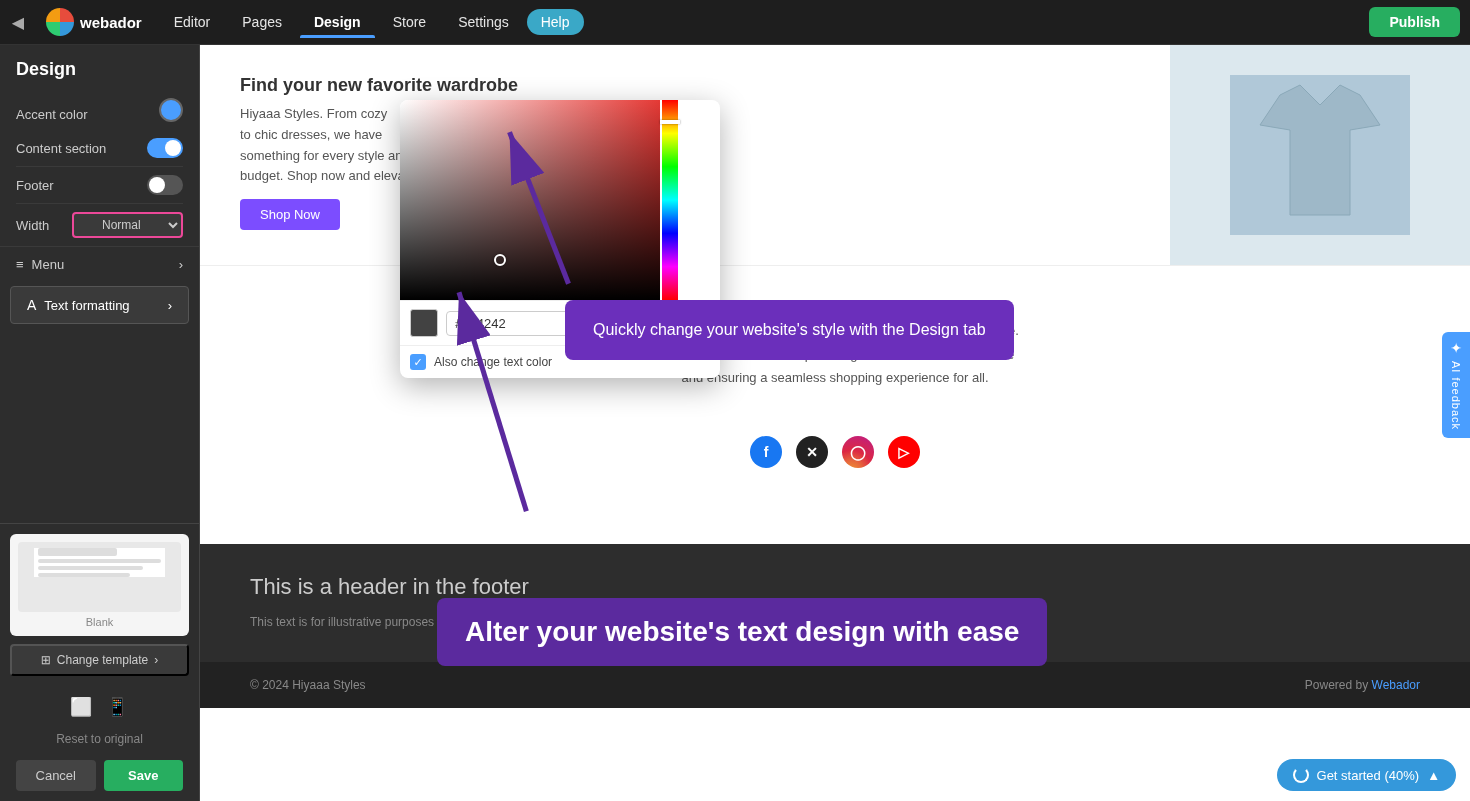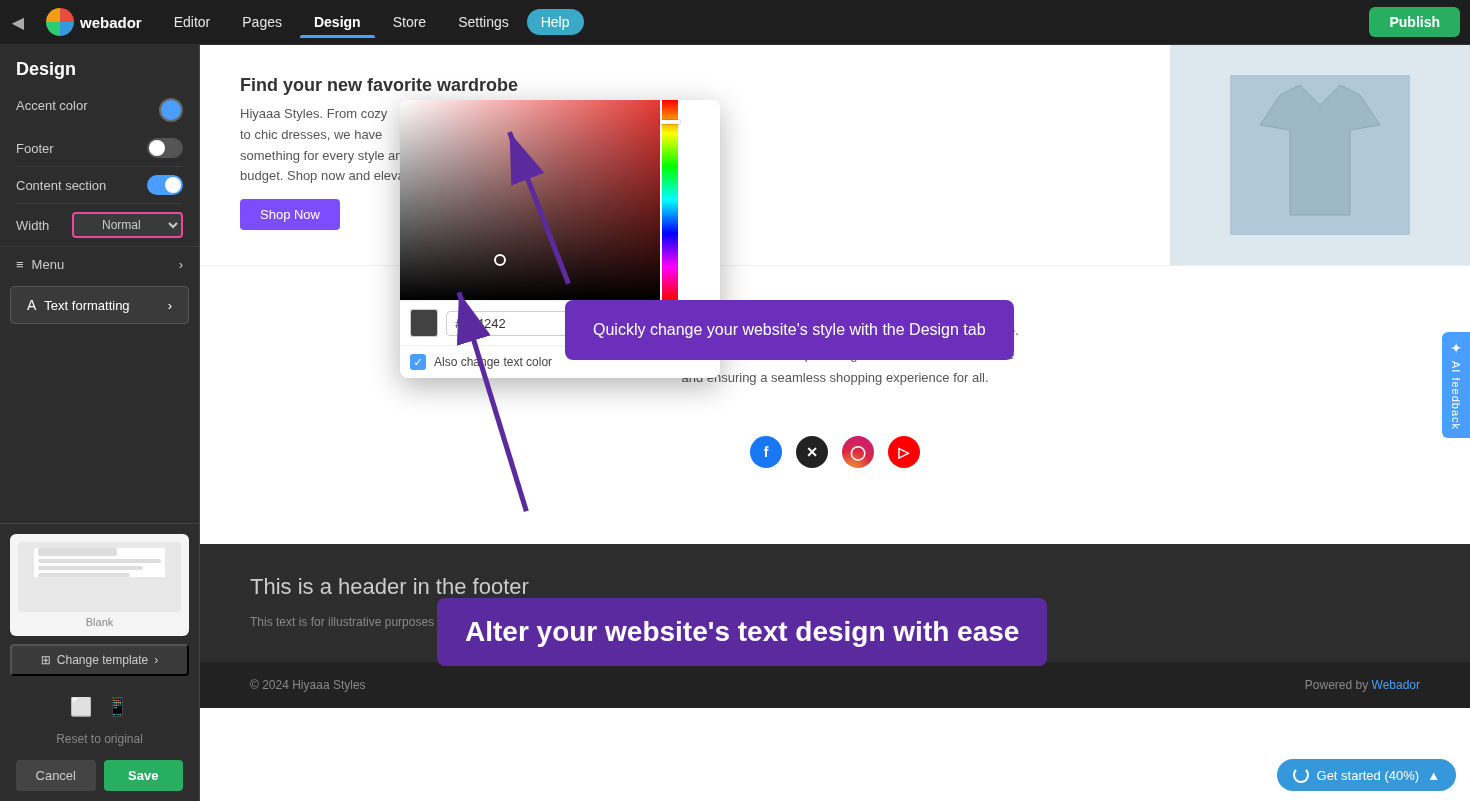--- a/index.html
+++ b/index.html
@@ -62,21 +62,21 @@
       width: 36px; height: 20px; border-radius: 10px; background: #555; position: relative; cursor: pointer;
     }
     .toggle-circle.on { background: #4a9eff; }
     .toggle-dot {
       width: 16px; height: 16px; border-radius: 50%; background: #fff;
       position: absolute; top: 2px; left: 2px; transition: left 0.2s;
     }
     .toggle-circle.on .toggle-dot { left: 18px; }
 
     .accent-row {
-      display: flex; align-items: flex-start; justify-content: space-between; padding: 8px 0;
+      display: flex; align-items: flex-end; justify-content: space-between; padding: 8px 0;
     }
     .accent-color-circle {
       width: 24px; height: 24px; border-radius: 50%; background: #4a9eff; cursor: pointer;
       border: 2px solid #666;
     }
     .width-row {
       display: flex; align-items: center; justify-content: space-between; padding: 8px 0;
     }
     .width-select {
       background: #3a3a3a; border: 2px solid #ec4899; color: #ccc; padding: 3px 24px;
@@ -305,28 +305,28 @@
 
 <div class="left-sidebar">
   <div class="sidebar-title">Design</div>
 
   <div style="padding: 0 16px;">
     <div class="accent-row">
       <span class="sidebar-row-label">Accent color</span>
       <div class="accent-color-circle"></div>
     </div>
     <div class="sidebar-row">
+      <span class="sidebar-row-label">Content section</span>
+      <div class="toggle-circle on">
+        <div class="toggle-dot"></div>
+      </div>
+    </div>
+    <div class="sidebar-row">
       <span class="sidebar-row-label">Footer</span>
       <div class="toggle-circle">
-        <div class="toggle-dot"></div>
-      </div>
-    </div>
-    <div class="sidebar-row">
-      <span class="sidebar-row-label">Content section</span>
-      <div class="toggle-circle on">
         <div class="toggle-dot"></div>
       </div>
     </div>
     <div class="width-row">
       <span class="sidebar-row-label">Width</span>
       <select class="width-select">
         <option>Normal</option>
       </select>
     </div>
   </div>

